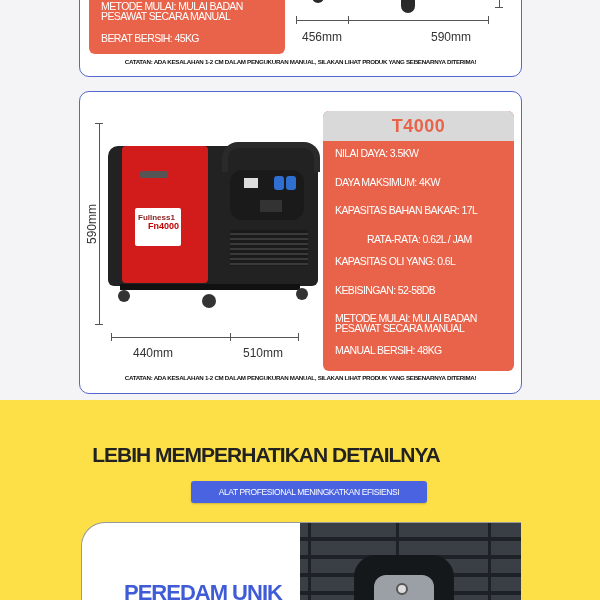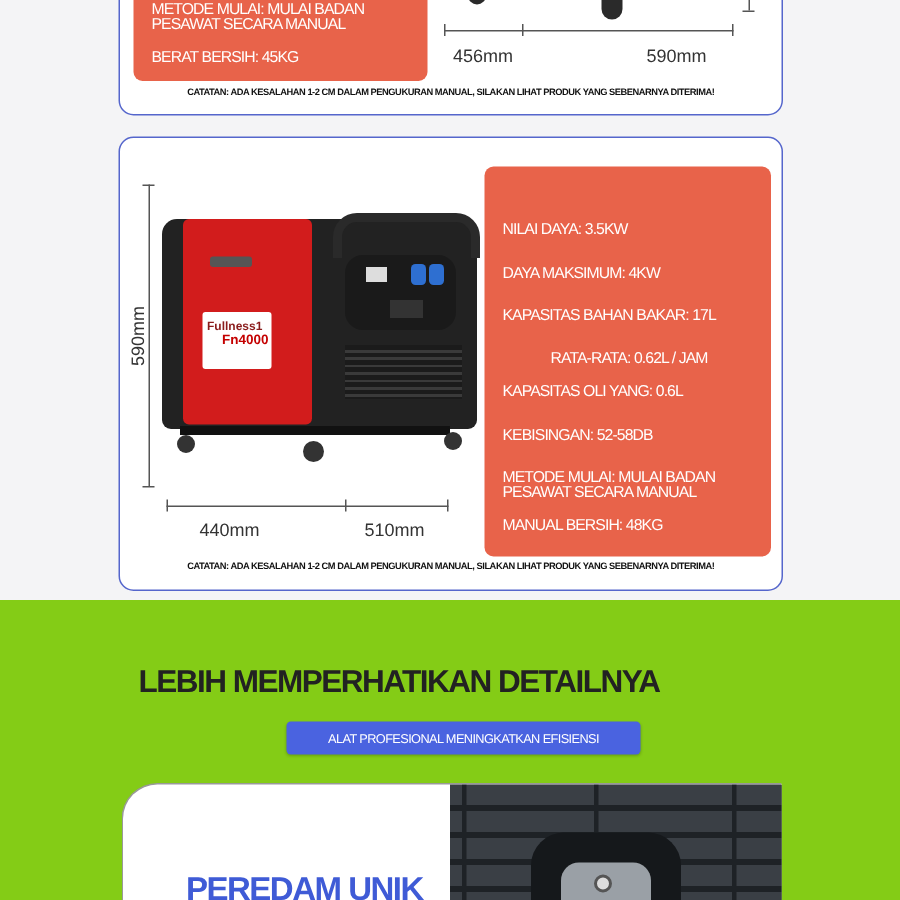--- a/index.html
+++ b/index.html
@@ -1,17 +1,17 @@
 <!DOCTYPE html>
 <html><head>
   <meta charset="utf-8">
   <style>
     * { margin: 0; padding: 0; box-sizing: border-box; }
     html, body { width: 600px; height: 600px; overflow: hidden; background: #ffffff; font-family: "Liberation Sans", sans-serif; }
-    .page { position: relative; width: 600px; height: 600px; background: #84cc16; }
+    .page { position: relative; width: 600px; height: 600px; background: #fde047; }
     .gray-band { position: absolute; left: 0; top: 0; width: 600px; height: 400px; background: #f4f4f6; }
 
     
     .card { position: absolute; left: 79px; width: 443px; background: #ffffff; border: 1.5px solid #5566cc; border-radius: 10px; }
     .card-top { top: -20px; height: 97px; }
     .card-main { top: 91px; height: 303px; }
 
     
     .spec { position: absolute; background: #e8634a; border-radius: 6px; color: #ffffff; }
     .spec-top { left: 9px; top: 0; width: 196px; height: 73px; border-radius: 0 0 6px 6px; }
@@ -104,20 +104,21 @@
     </div>
 
     <div class="hline" style="left:31px;top:245px;width:188px;"></div>
     <div class="tick" style="left:31px;top:241px;width:1px;height:8px;"></div>
     <div class="tick" style="left:150px;top:241px;width:1px;height:8px;"></div>
     <div class="tick" style="left:218px;top:241px;width:1px;height:8px;"></div>
     <div class="dim-label" style="left:53px;top:254px;">440mm</div>
     <div class="dim-label" style="left:163px;top:254px;text-align:center;">510mm</div>
 
     <div class="spec spec-main">
+      <div class="spec-head">T4000</div>
       <div class="spec-line" style="top:37px;">NILAI DAYA: 3.5KW</div>
       <div class="spec-line" style="top:66px;">DAYA MAKSIMUM: 4KW</div>
       <div class="spec-line" style="top:94px;text-align:right;">KAPASITAS BAHAN BAKAR: 17L</div>
       <div class="spec-line" style="top:123px;margin-left:32px;">RATA-RATA: 0.62L / JAM</div>
       <div class="spec-line" style="top:145px;">KAPASITAS OLI YANG: 0.6L</div>
       <div class="spec-line" style="top:174px;">KEBISINGAN: 52-58DB</div>
       <div class="spec-line" style="top:202px;">METODE MULAI: MULAI BADAN</div>
       <div class="spec-line" style="top:212px;">PESAWAT SECARA MANUAL</div>
       <div class="spec-line" style="top:234px;">MANUAL BERSIH: 48KG</div>
     </div>

